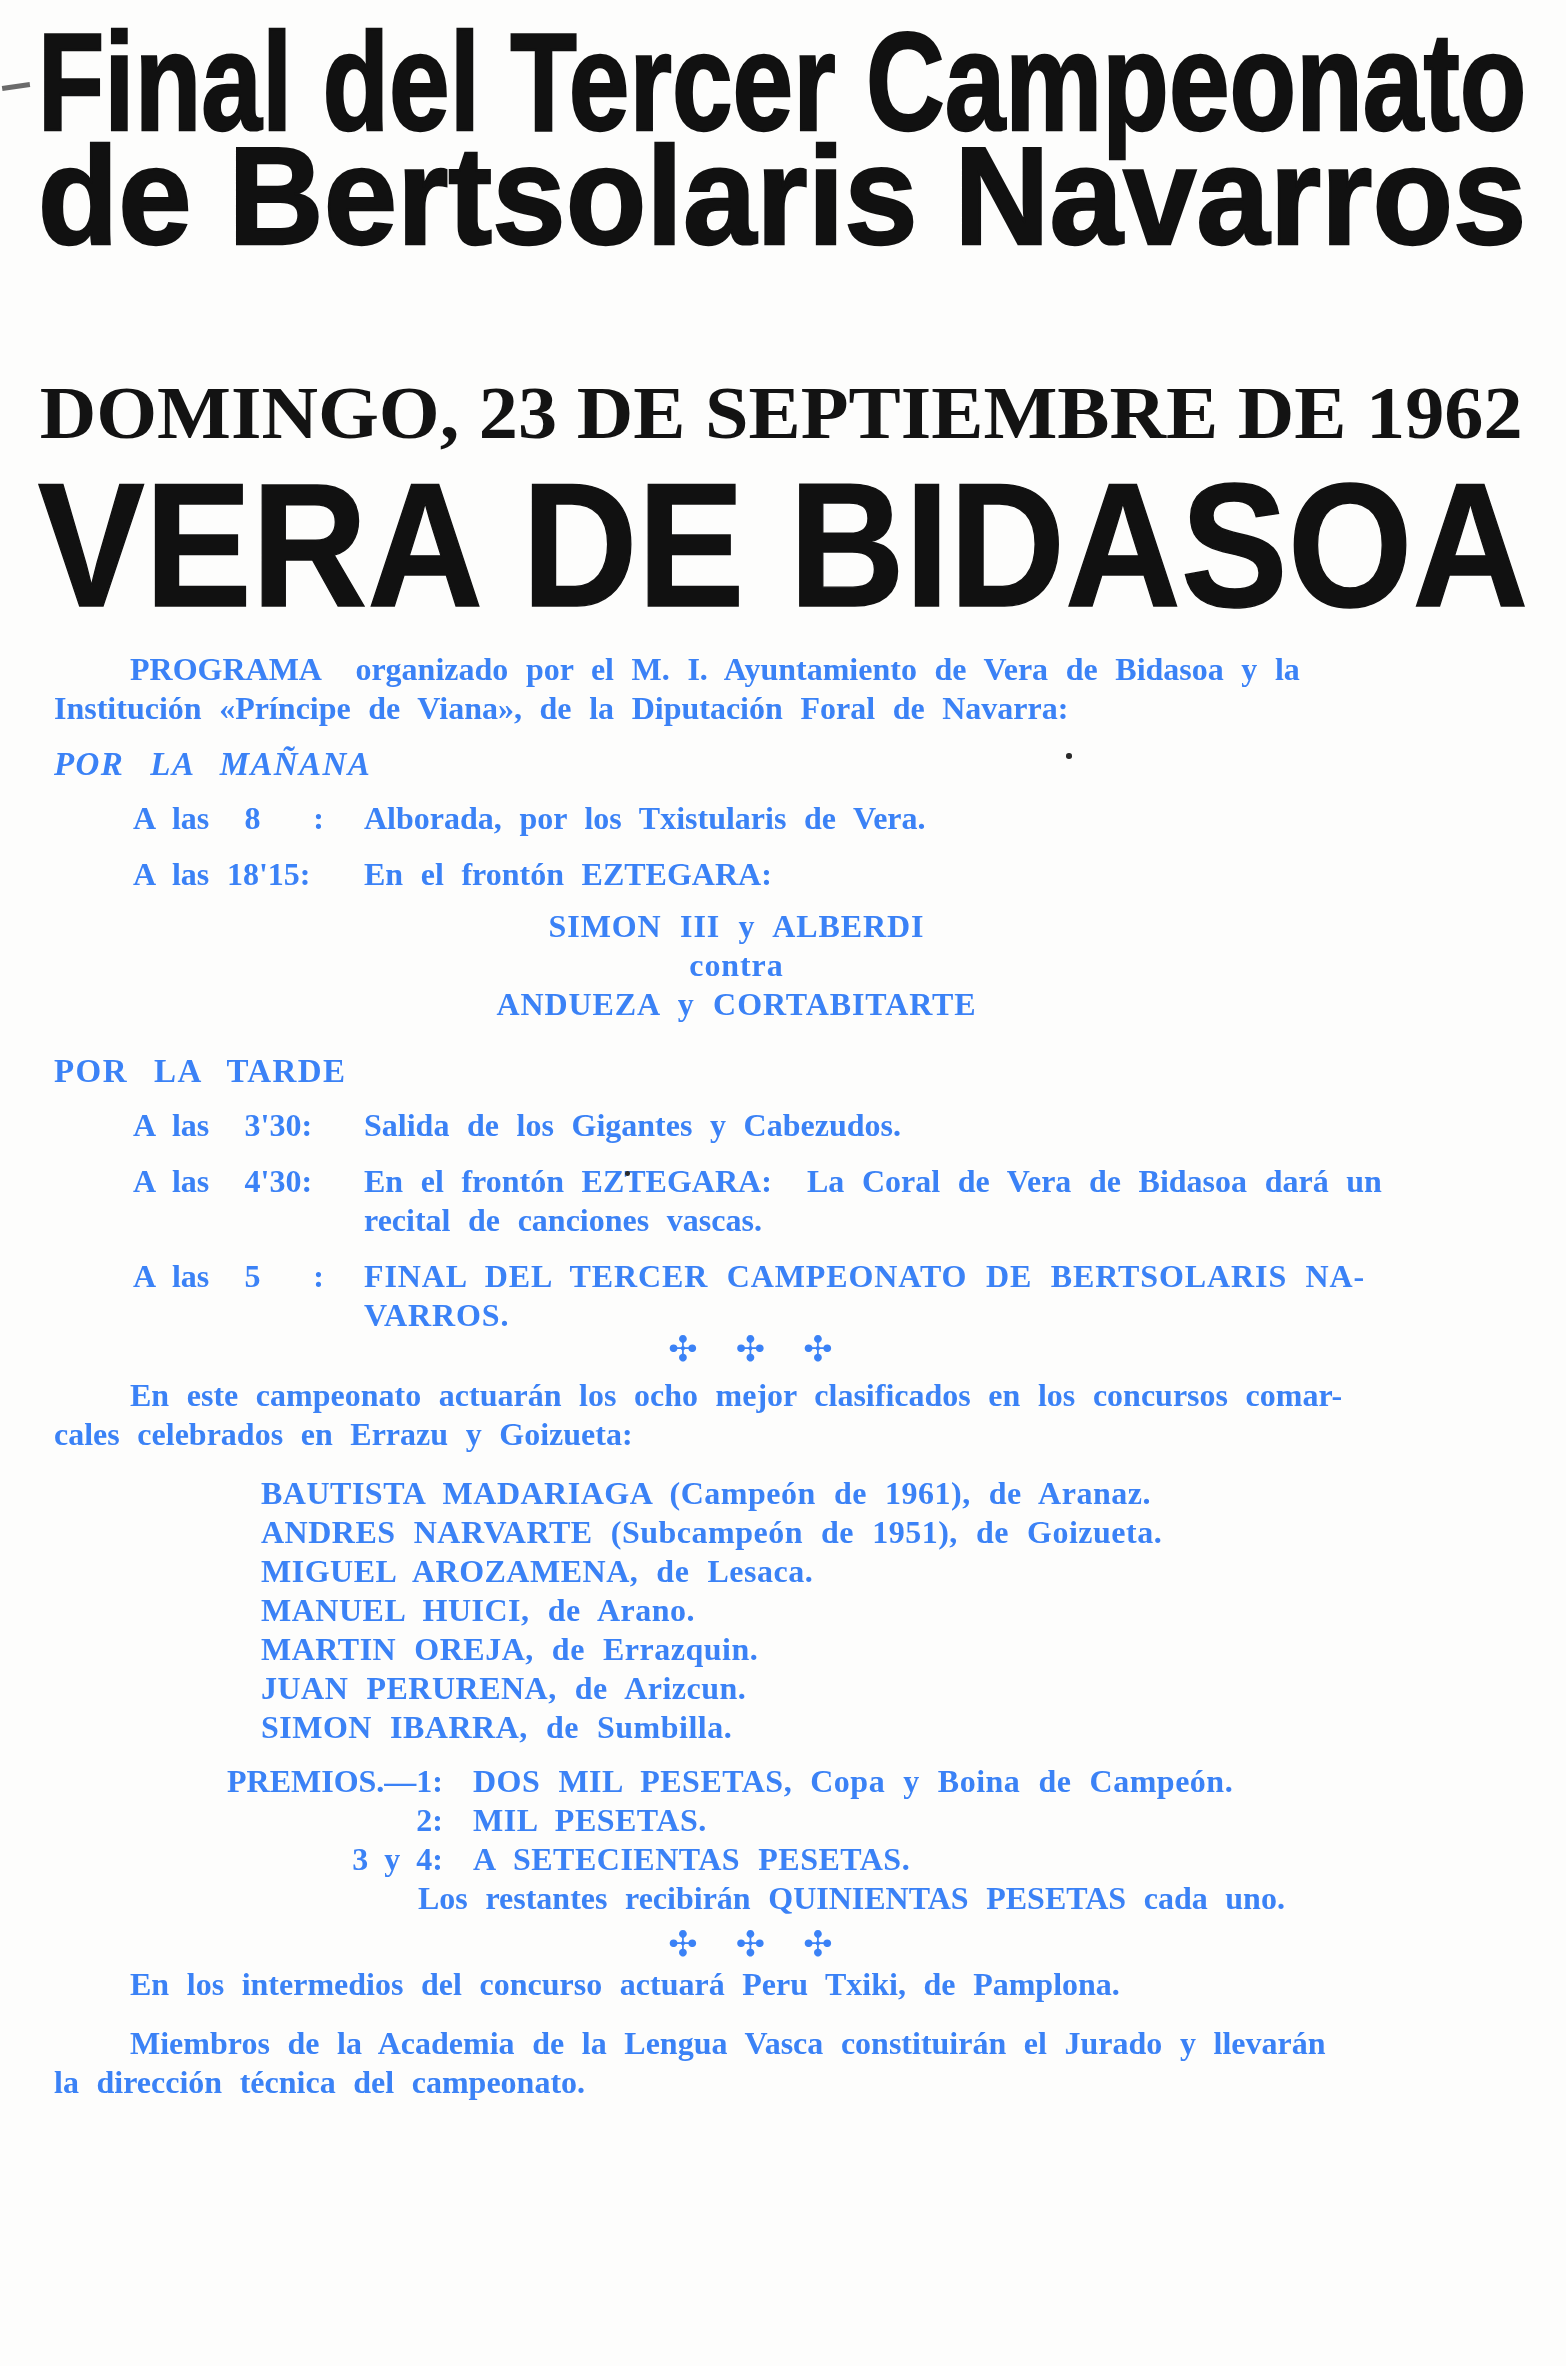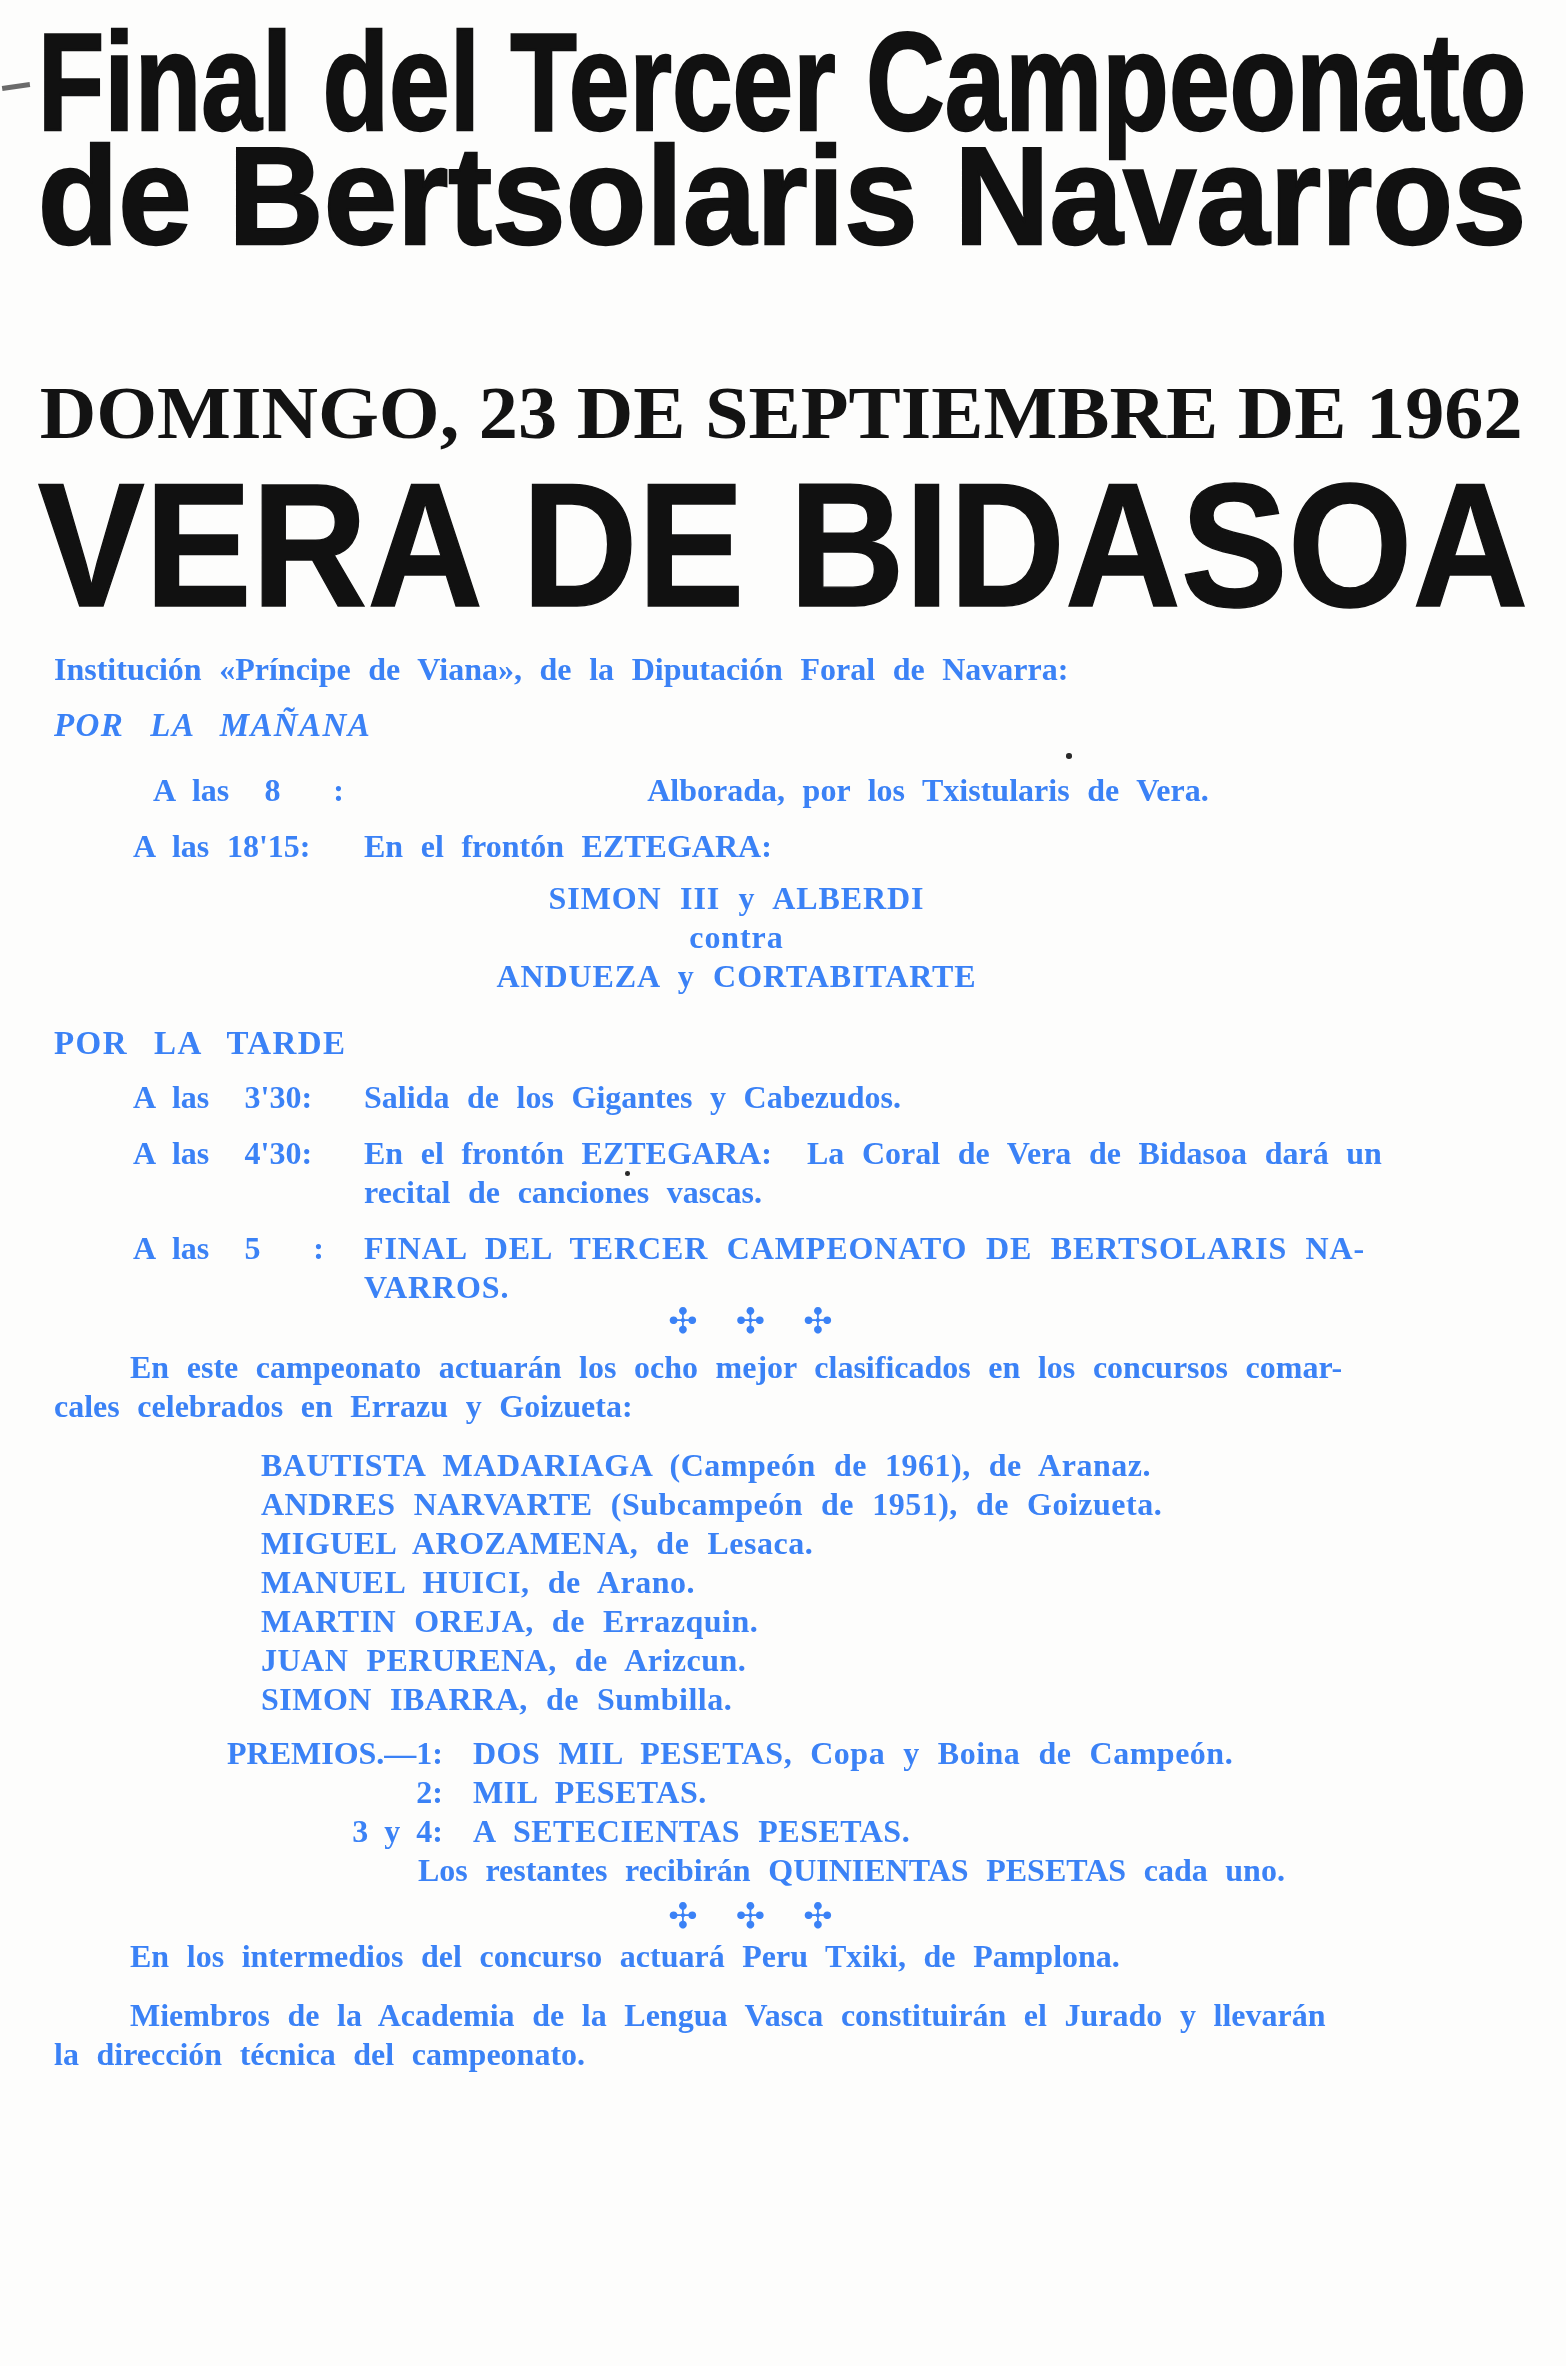--- a/index.html
+++ b/index.html
@@ -80,26 +80,27 @@
 <div class="page">
 
   <svg class="hdr-svg" width="1566" height="626" viewBox="0 0 1680 672">
     <text x="40" y="140" font-family="Liberation Sans, sans-serif" font-weight="bold" font-size="150" fill="#111" stroke="#111" stroke-width="2.5" textLength="1598" lengthAdjust="spacingAndGlyphs">Final del Tercer Campeonato</text>
     <text x="40" y="262" font-family="Liberation Sans, sans-serif" font-weight="bold" font-size="150" fill="#111" stroke="#111" stroke-width="2.5" textLength="1598" lengthAdjust="spacingAndGlyphs">de Bertsolaris Navarros</text>
     <text x="42" y="470" font-family="Liberation Serif, serif" font-weight="bold" font-size="80" fill="#131313" textLength="1592" lengthAdjust="spacingAndGlyphs">DOMINGO, 23 DE SEPTIEMBRE DE 1962</text>
     <text x="40" y="650" font-family="Liberation Sans, sans-serif" font-weight="bold" font-size="190" fill="#111" stroke="#111" stroke-width="1.5" textLength="1600" lengthAdjust="spacingAndGlyphs">VERA DE BIDASOA</text>
   </svg>
 
   <div style="margin-top:24px;">
+    <div class="body-line indent">PROGRAMA  organizado por el M. I. Ayuntamiento de Vera de Bidasoa y la</div>
     <div class="body-line">Institución «Príncipe de Viana», de la Diputación Foral de Navarra:</div>
   </div>
 
   <div class="section-heading" style="margin-top:17px;font-style:italic;">POR LA MAÑANA</div>
 
-  <div class="sched" style="margin-top:26px;text-align:center;">
+  <div class="sched" style="margin-top:15px;">
     <div class="time">A las  8   :</div>
     <div class="desc">
       <div class="body-line">Alborada, por los Txistularis de Vera.</div>
     </div>
   </div>
 
   <div class="sched" style="margin-top:17px;">
     <div class="time">A las 18'15:</div>
     <div class="desc">
       <div class="body-line">En el frontón EZTEGARA:</div>

